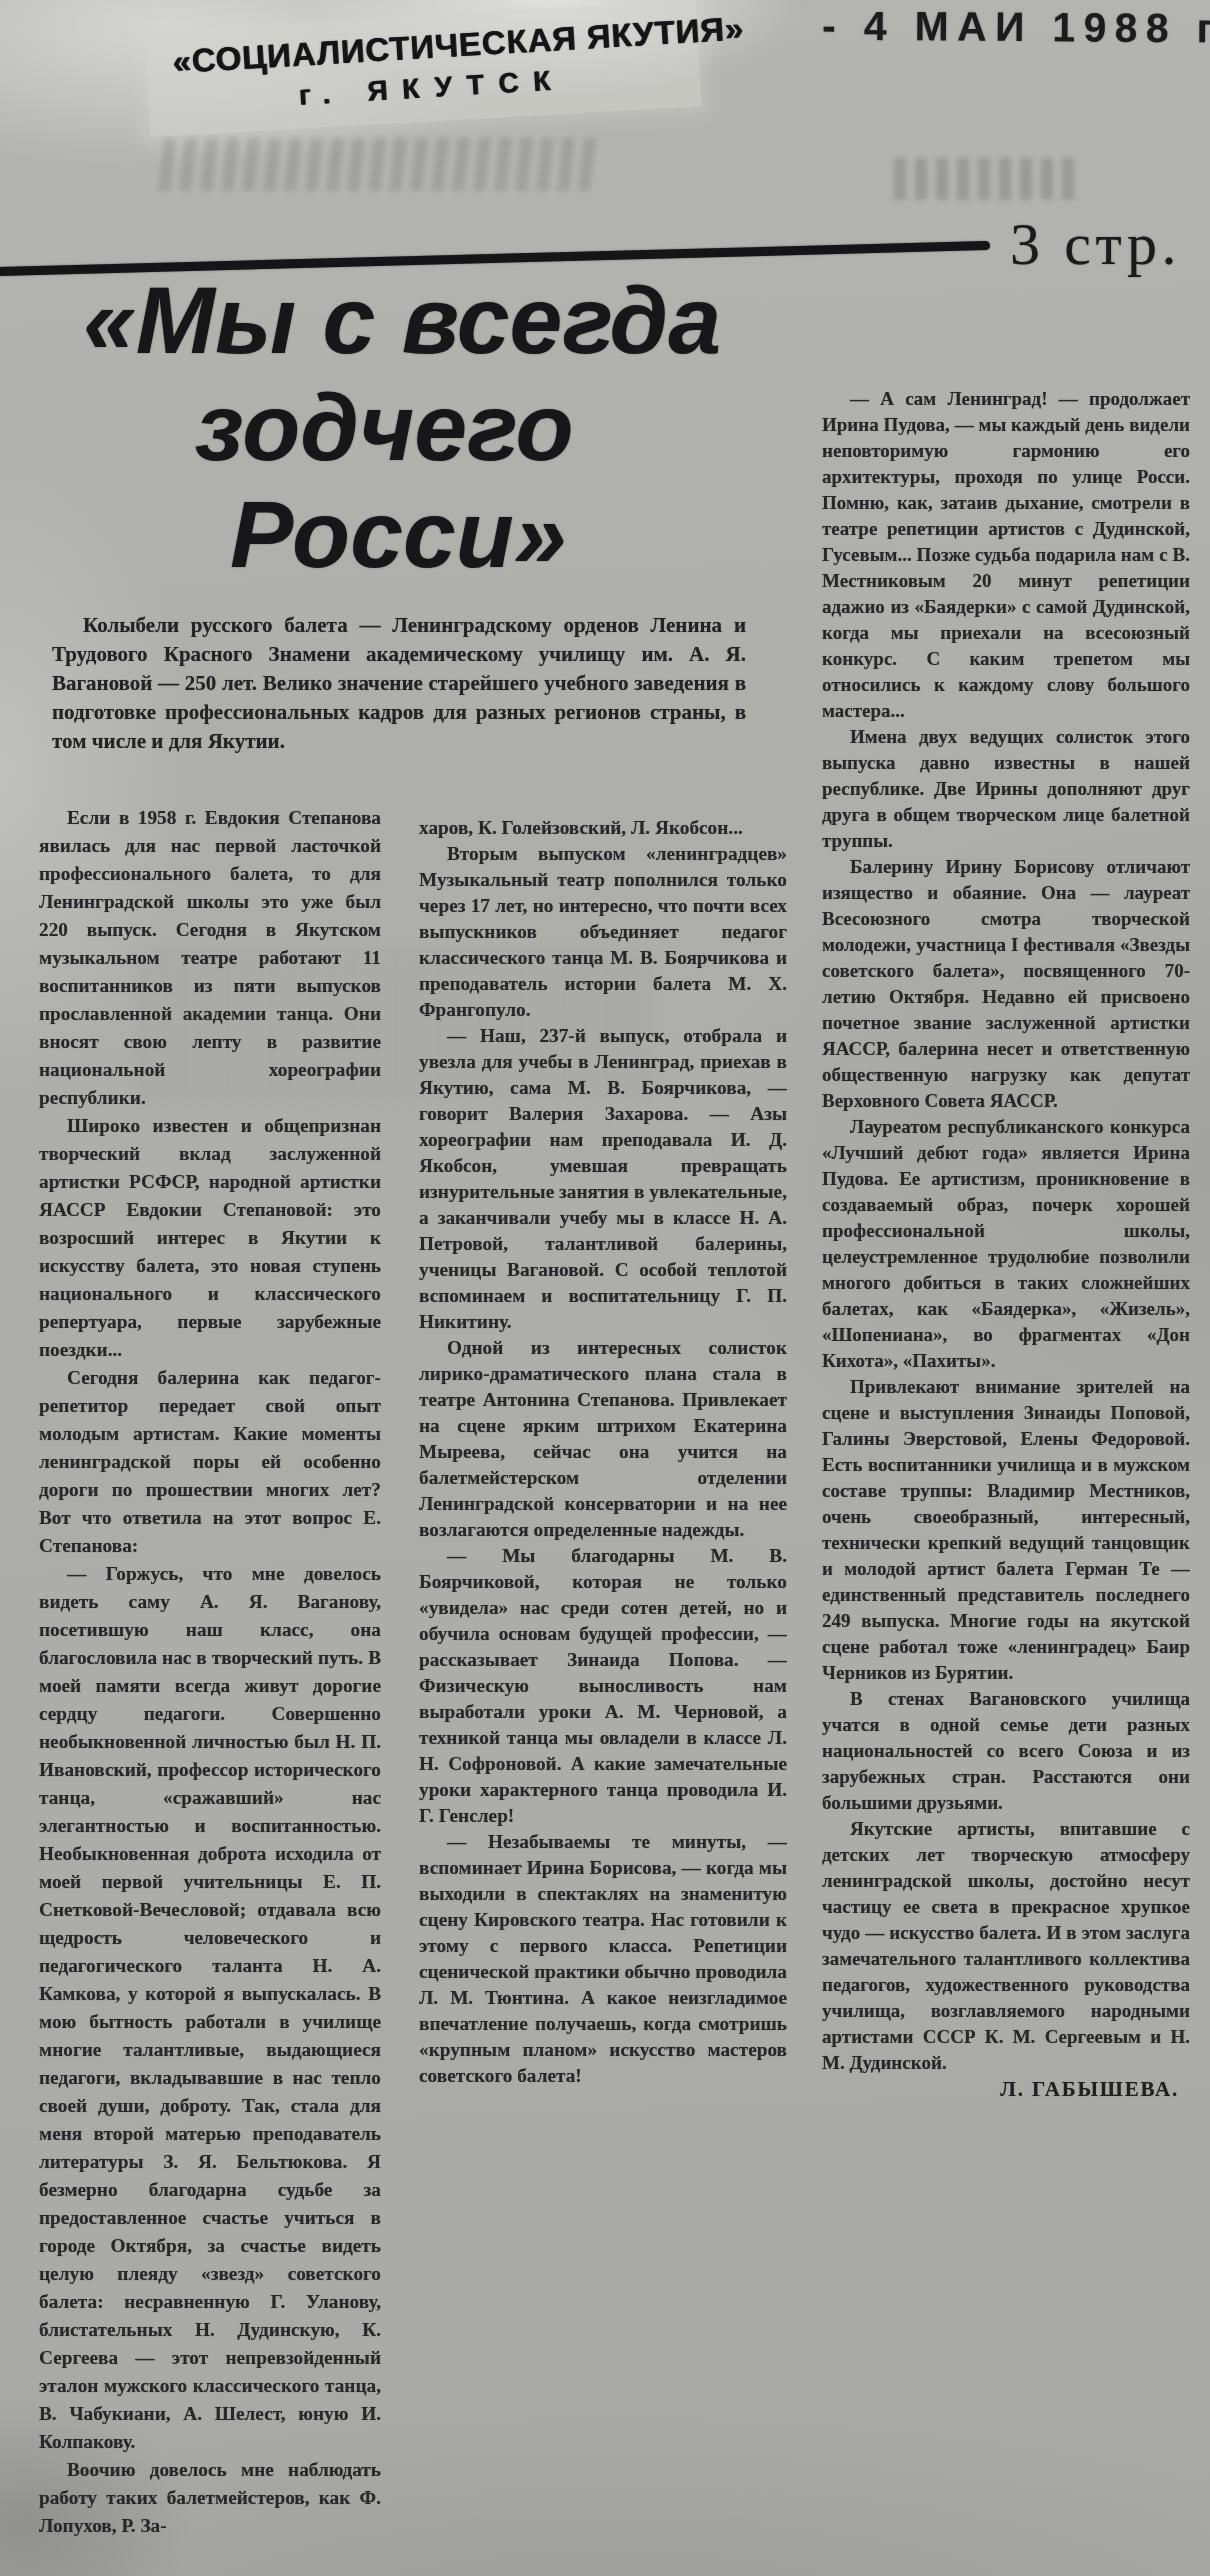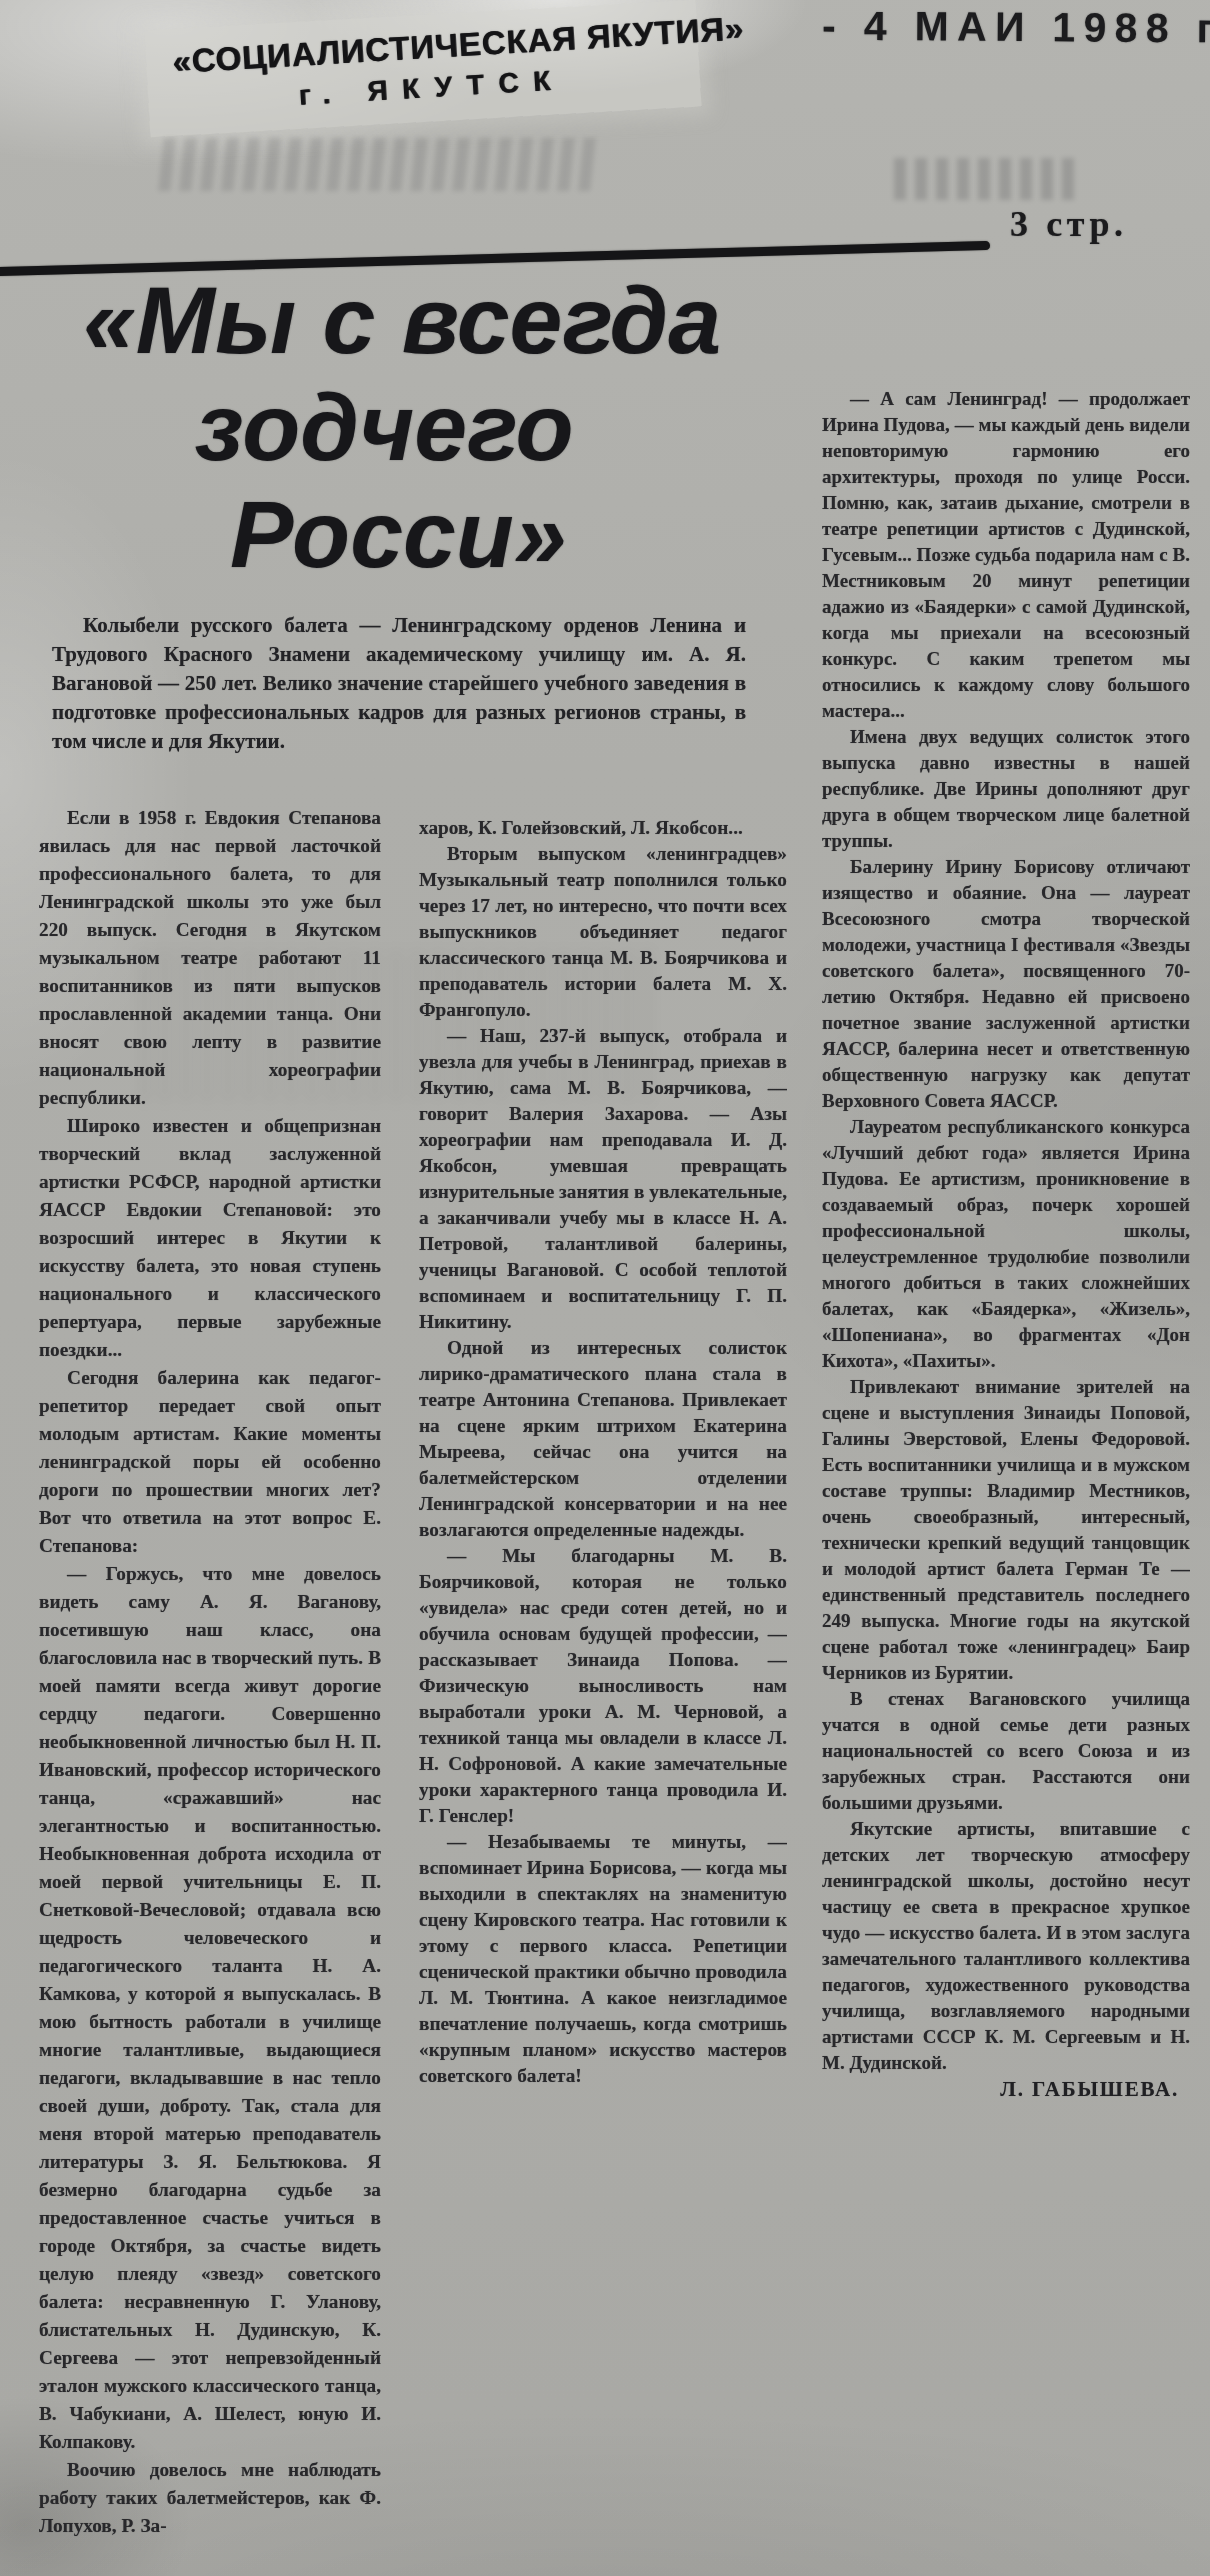--- a/index.html
+++ b/index.html
@@ -32,21 +32,21 @@
   .date-bracket{display:inline-block;width:6.4px;height:40px;background:#1c1c1e;margin-right:9.2px;margin-top:5.5px;}
   
   .ghost{background:repeating-linear-gradient(90deg, rgba(45,45,50,.8) 0 12px, transparent 12px 21px);
          filter:blur(2.8px);}
   .ghost1{left:161px;top:138px;width:432px;height:53px;opacity:.16;transform:skewX(-6deg);}
   .ghost2{left:894px;top:158px;width:184px;height:42px;opacity:.22;}
   .ghost3{left:138px;top:948px;width:515px;height:156px;opacity:.05;filter:blur(6.4px);}
   
   .rule{left:-11px;top:241px;width:1001px;height:9.2px;background:#151517;border-radius:4.6px;
         transform:rotate(-1.5deg);transform-origin:100% 50%;box-shadow:0 0 1.8px rgba(0,0,0,.5);}
-  .page-marker{left:1010px;top:203px;font-weight:bold;font-size:36px;letter-spacing:4.6px;
+  .page-marker{left:1010px;top:210px;font-weight:normal;font-size:60px;letter-spacing:4.6px;
                color:#1b1b1d;text-shadow:0 0 1.4px rgba(20,20,22,.5);}
   
   .headline{left:83px;top:267px;color:#17171a;font-family:"Liberation Sans", sans-serif;
             font-style:italic;font-weight:bold;font-size:95px;line-height:107px;
             letter-spacing:0px;text-shadow:0 0 1.8px rgba(10,10,12,.4);white-space:nowrap;}
   .hl2{padding-left:112px;}
   .hl3{padding-left:147px;}
   
   .lead{left:52px;top:611px;width:694px;font-weight:bold;font-size:21px;line-height:29px;
         text-align:justify;text-indent:31px;color:#232326;text-shadow:0 0 0.9px rgba(25,25,28,.45);}

